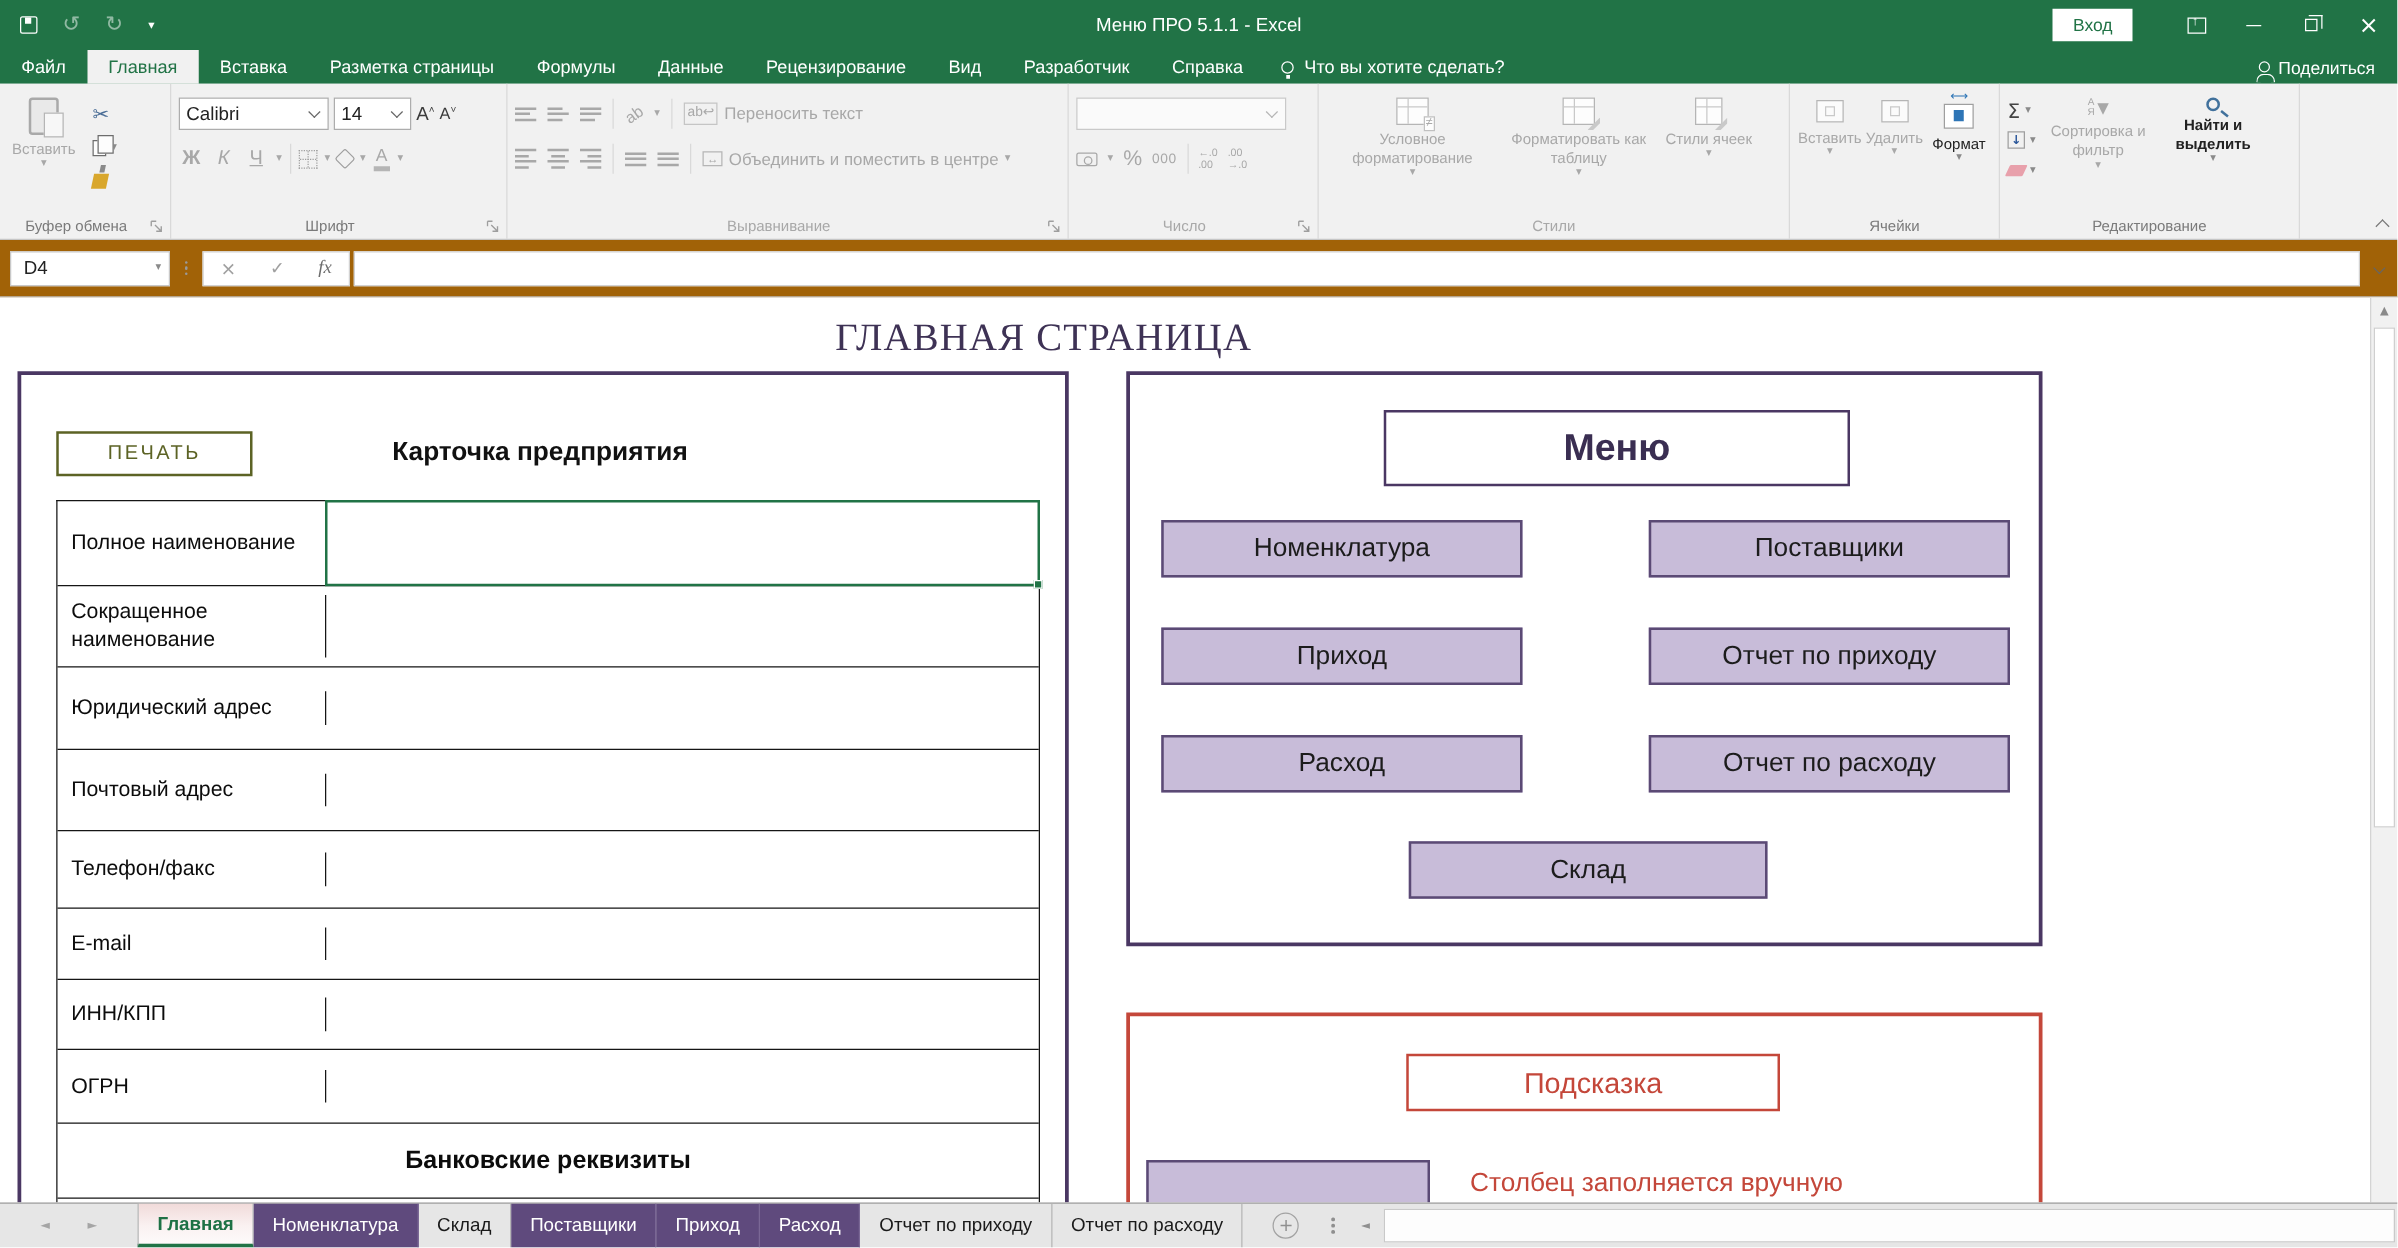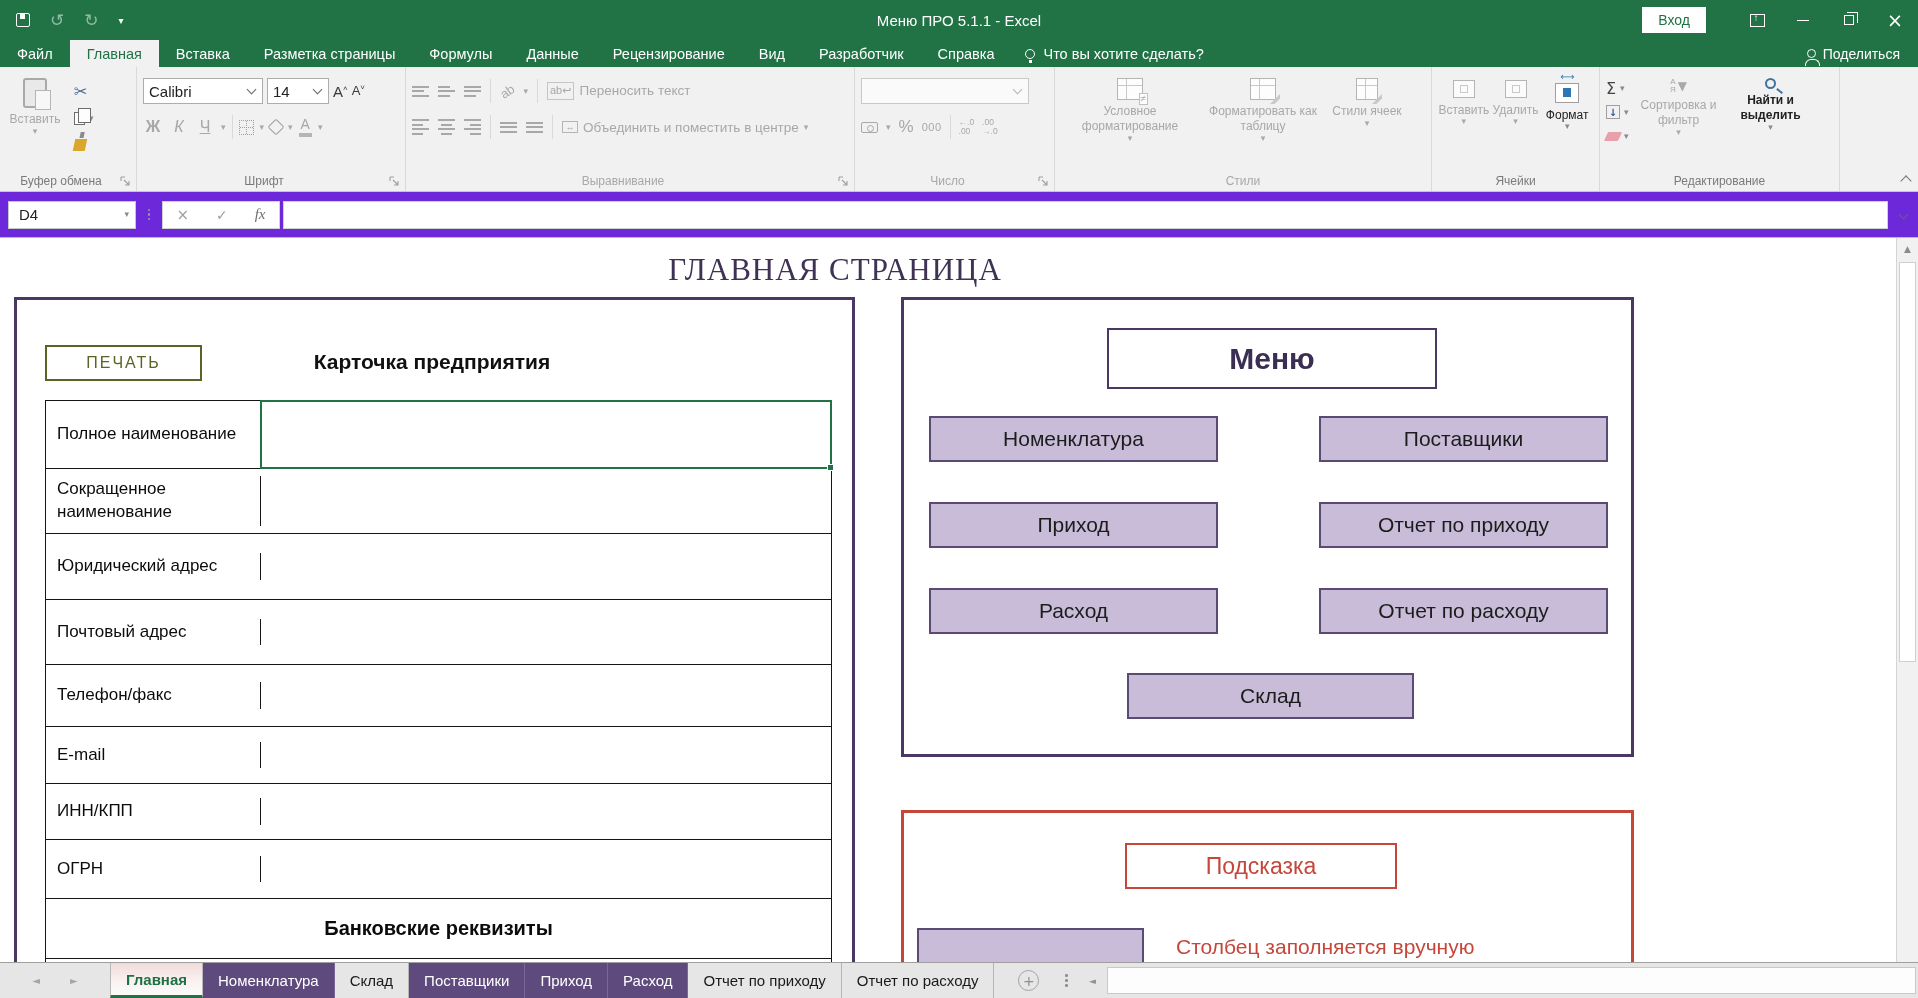--- a/index.html
+++ b/index.html
@@ -101,21 +101,21 @@
   .sigma { font-family:"DejaVu Sans",sans-serif; font-size:16px; color:#444; }
   .fill-ic { width:14px; height:14px; border:1.2px solid #9f9f9f; color:#2b579a; font-size:10px; display:flex; align-items:center; justify-content:center; font-weight:bold; }
   .eraser-ic { width:14px; height:9px; background:#e8a0ab; transform:skewX(-25deg); border-radius:1px; }
   .sortf-ic { font-size:8px; line-height:1; color:#a8a8a8; text-align:center; }
   .funnel { color:#b5b5b5; font-size:12px; }
   .mag-ic { width:11px; height:11px; border:2px solid #41719c; border-radius:50%; position:relative; }
   .mag-ic:after { content:""; position:absolute; left:9px; top:10px; width:7px; height:2.4px; background:#41719c; transform:rotate(38deg); }
   .collapse-chev { position:absolute; right:8px; bottom:6px; width:8px; height:8px; border-left:1.6px solid #777; border-top:1.6px solid #777; transform:rotate(45deg); }
 
   
-  .fbar { height:46px; background:#6d28d9; border-bottom:1px solid #bdbdbd; display:flex; align-items:center; }
+  .fbar { height:46px; background:#a16207; border-bottom:1px solid #bdbdbd; display:flex; align-items:center; }
   .namebox { width:128px; height:28px; margin-left:8px; background:#fff; border:1px solid #c8c8c8; display:flex; align-items:center; padding:0 6px 0 10px; font-size:15px; }
   .nb-dd { margin-left:auto; }
   .fdots { width:18px; display:flex; flex-direction:column; gap:2px; align-items:center; margin:0 4px; }
   .fdots i { width:2.5px; height:2.5px; background:#9a9a9a; border-radius:50%; }
   .fxbox { width:118px; height:28px; background:#fff; border:1px solid #d2d2d2; display:flex; align-items:center; justify-content:space-around; }
   .fx-x { color:#a0a0a0; font-size:15px; }
   .fx-ok { color:#a0a0a0; font-size:14px; }
   .fx-fx { font-family:"Liberation Serif",serif; font-style:italic; color:#6d6d6d; font-size:15px; }
   .finput { flex:1; height:28px; background:#fff; border:1px solid #d2d2d2; margin-left:3px; position:relative; }
   .fexp { width:30px; display:flex; align-items:center; justify-content:center; }
@@ -131,27 +131,27 @@
   .card-title { position:absolute; left:200px; top:50px; width:430px; text-align:center; font-size:21px; font-weight:bold; color:#111; }
   .card-table { position:absolute; left:28px; top:100px; width:787px; border:1px solid #151515; border-bottom:none; }
   .trow { display:flex; border-bottom:1px solid #151515;align-items:center; }
   .tlabel { width:215px; border-right:1px solid #151515; display:flex; align-items:center; padding:2px 4px 2px 11px; font-size:17px; color:#0c0c0c; line-height:1.35; }
   .tval { flex:1; }
   .thead-row { display:flex; align-items:center; justify-content:center; border-bottom:1px solid #151515; font-size:20px; font-weight:bold; color:#0c0c0c; }
   .sel-cell { position:absolute; left:243px; top:100px; width:572px; height:69px; border:2px solid #217346; }
   .fill-handle { position:absolute; right:-4px; bottom:-4px; width:7px; height:7px; background:#217346; border:1.2px solid #fff; }
 
   .menu-panel { left:901px; top:59px; width:733px; height:460px; }
-  .menu-title-box { position:absolute; left:203px; top:28px; width:330px; height:61px; border:2px solid #4a3763;
+  .menu-title-box { position:absolute; left:203px; top:28px; width:373px; height:61px; border:2px solid #4a3763;
      display:flex; align-items:center; justify-content:center; font-size:30px; font-weight:bold; color:#3a2e52; background:#fff; }
   .mbtn { position:absolute; height:46px; background:#c8bcd9; border:2px solid #5b4a75; display:flex;
      align-items:center; justify-content:center; font-size:21px; color:#1c1c1c; }
 
   .hint-panel { left:901px; top:572px; width:733px; height:240px; border:3px solid #c4473a; background:#fff; position:absolute; }
-  .hint-title-box { position:absolute; left:221px; top:30px; width:272px; height:46px; border:2px solid #c4473a;
+  .hint-title-box { position:absolute; left:221px; top:30px; width:299px; height:46px; border:2px solid #c4473a;
      display:flex; align-items:center; justify-content:center; font-size:23px; color:#c4473a; background:#fff; }
   .hint-swatch { position:absolute; left:13px; top:115px; width:227px; height:44px; background:#c8bcd9; border:2px solid #5b4a75; }
   .hint-text { position:absolute; left:272px; top:122px; font-size:21px; color:#c4473a; }
 
   .vscroll { position:absolute; right:0; top:0; bottom:0; width:22px; background:#f1f1f1; border-left:1px solid #d4d4d4; }
   .vs-up { height:22px; display:flex; align-items:center; justify-content:center; color:#8a8a8a; font-size:9px; }
   .vs-thumb { position:absolute; left:2px; right:2px; top:24px; height:400px; background:#ffffff; border:1px solid #cfcfcf; }
 
   
   .tabbar { height:36px; background:#e6e6e6; border-top:1px solid #9f9f9f; display:flex; align-items:stretch; font-size:15px; position:relative; }

